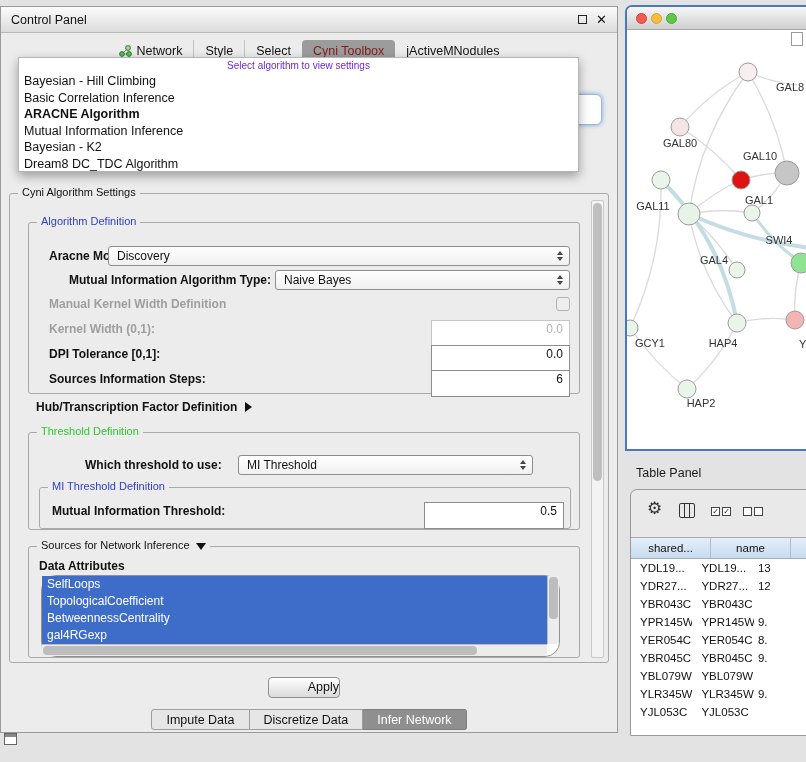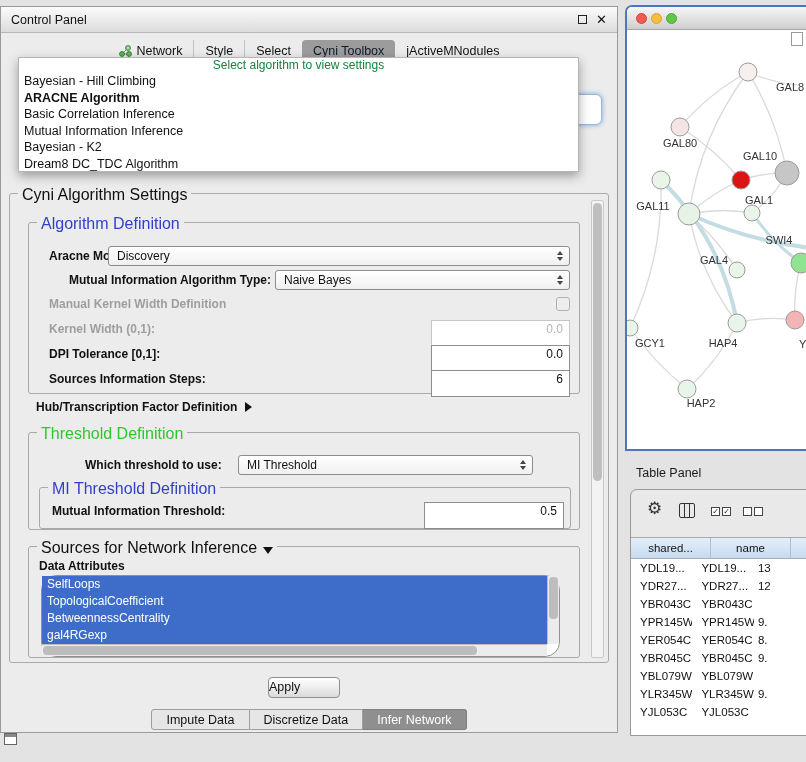--- a/index.html
+++ b/index.html
@@ -8,25 +8,25 @@
 
   
   .cp{position:absolute;left:0;top:6px;width:618px;height:727px;background:#ececec;border:1px solid #9a9a9a;}
   .cp-title{position:absolute;left:0;top:0;right:0;height:26px;display:flex;align-items:center;padding:0 10px;background:linear-gradient(#fbfbfb,#dcdcdc);border-bottom:1px solid #b8b8b8;font-size:12.5px;}
   .cp-title-icons{margin-left:auto;display:flex;align-items:center;gap:9px;}
   .float-ic{width:9px;height:9px;border:1.5px solid #222;display:inline-block;}
   .close-ic{font-weight:bold;font-size:13px;color:#111;line-height:13px;}
   .cp-tabs{position:absolute;left:0;top:33px;right:0;height:22px;display:flex;justify-content:center;align-items:stretch;font-size:12.5px;}
   .tab{display:flex;align-items:center;gap:5px;padding:0 11px;border-left:1px solid #c2c2c2;color:#111;}
   .tab:first-child{border-left:none;}
-  .tab.active{background:var(--tab_active,#9c9c9c);color:#0f172a;border-radius:4px 4px 0 0;border-left:none;}
+  .tab.active{background:var(--tab_active,#9c9c9c);color:#7f1d1d;border-radius:4px 4px 0 0;border-left:none;}
   .tab.active + .tab{border-left:none;}
 
   .gb{position:absolute;border:1px solid #a9a9a9;border-radius:3px;}
-  .gb > .legend{position:absolute;top:-8px;left:8px;background:#ececec;padding:0 4px;font-size:16px;white-space:nowrap;text-align:center;}
+  .gb > .legend{position:absolute;top:-8px;left:8px;background:#ececec;padding:0 4px;font-size:11px;white-space:nowrap;text-align:center;}
   .legend.blue{color:var(--legend_blue,#3240c8);}
   .legend.green{color:var(--legend_green,#2fc62f);}
 
   .lbl{position:absolute;font-weight:bold;white-space:nowrap;}
   .lbl.dis{color:#9e9e9e;}
 
   .combo{position:absolute;height:20px;background:linear-gradient(#ffffff,#f0f0f0);border:1px solid #8d8d8d;border-radius:3px;display:flex;align-items:center;padding:0 6px 0 8px;font-size:12px;}
   .combo .val{flex:1;white-space:nowrap;overflow:hidden;}
   .arrows{display:flex;flex-direction:column;align-items:center;gap:2px;margin-left:6px;}
   .tri-up{width:0;height:0;border-left:3.5px solid transparent;border-right:3.5px solid transparent;border-bottom:4px solid #444;}
@@ -42,31 +42,31 @@
   .scroll-v{position:absolute;background:#f3f3f3;border:1px solid #c9c9c9;border-radius:2px;}
   .scroll-v .thumb{position:absolute;left:1px;right:1px;background:#bfbfbf;border-radius:5px;}
 
   .listbox{position:absolute;background:#fff;border:1px solid #919191;}
   .lb-item{height:17px;line-height:17px;background:var(--selection_blue,#3d6dc9);color:#fff;padding-left:5px;font-size:12px;white-space:nowrap;overflow:hidden;}
   .lb-vscroll{position:absolute;top:0;right:0;bottom:12px;width:12px;background:#ececec;border-left:1px solid #bdbdbd;}
   .lb-vscroll .thumb{position:absolute;left:1px;right:1px;top:1px;height:42px;background:#bdbdbd;border-radius:4px;}
   .lb-hscroll{position:absolute;left:0;right:12px;bottom:0;height:12px;background:#ececec;border-top:1px solid #bdbdbd;}
   .lb-hscroll .thumb{position:absolute;top:1px;bottom:1px;left:1px;width:86%;background:#bdbdbd;border-radius:4px;}
 
-  .btn{position:absolute;height:21px;background:linear-gradient(#ffffff,#dadada);border:1px solid #8f8f8f;border-radius:4px;text-align:left;line-height:19px;font-size:12.5px;}
+  .btn{position:absolute;height:21px;background:linear-gradient(#ffffff,#dadada);border:1px solid #8f8f8f;border-radius:4px;text-align:right;line-height:19px;font-size:12.5px;}
 
   .btabs{position:absolute;left:0;right:0;top:702px;display:flex;justify-content:center;}
   .btab{height:21px;line-height:20px;padding:0 14px;background:#e6e6e6;border:1px solid #9e9e9e;border-left:none;font-size:12.5px;}
   .btab:first-child{border-left:1px solid #9e9e9e;border-radius:3px 0 0 3px;}
   .btab:last-child{border-radius:0 3px 3px 0;}
   .btab.active{background:var(--tab_infer,#8f8f8f);color:#fff;border-color:#7e7e7e;}
 
   
   .popup{position:absolute;left:18px;top:57px;width:561px;height:115px;background:#fff;border:1px solid #b5b5b5;box-shadow:0 4px 10px rgba(0,0,0,.35);z-index:20;}
-  .popup .ph{height:15px;line-height:15px;text-align:center;color:#15803d;font-size:12px;}
+  .popup .ph{height:15px;line-height:15px;text-align:center;color:#6d28d9;font-size:10px;}
   .popup .opt{height:16.5px;line-height:16.5px;padding-left:5px;font-size:12.5px;white-space:nowrap;}
   .popup .opt.sel{font-weight:bold;}
   .combo-ring{position:absolute;left:571px;top:94px;width:31px;height:31px;background:#fff;border:1px solid #9fb6d2;border-radius:6px;box-shadow:0 0 5px rgba(100,160,230,.9);z-index:10;}
 
   
   .net{position:absolute;left:625px;top:5px;width:190px;height:446px;border:2px solid var(--frame_blue,#4a78c0);border-radius:7px 7px 0 0;background:#fff;}
   .net-title{height:23px;background:linear-gradient(#f6f6f6,#cfcfcf);border-bottom:1px solid #a5a5a5;border-radius:5px 5px 0 0;display:flex;align-items:center;padding-left:9px;gap:4px;}
   .tl{width:11px;height:11px;border-radius:50%;}
   .tl.red{background:#f25a52;border:1px solid #d04640;}
   .tl.yel{background:#f6bd3e;border:1px solid #d8a02e;}
@@ -215,22 +215,22 @@
     <div class="btab">Discretize Data</div>
     <div class="btab active">Infer Network</div>
   </div>
 </div>
 
 <div class="combo-ring"></div>
 
 <div class="popup">
   <div class="ph">Select algorithm to view settings</div>
   <div class="opt">Bayesian - Hill Climbing</div>
+  <div class="opt">Basic Correlation Inference</div>
   <div class="opt sel">ARACNE Algorithm</div>
-  <div class="opt">Basic Correlation Inference</div>
   <div class="opt">Mutual Information Inference</div>
   <div class="opt">Bayesian - K2</div>
   <div class="opt">Dream8 DC_TDC Algorithm</div>
 </div>
 
 <div class="net">
   <div class="net-title">
     <span class="tl red"></span>
     <span class="tl yel"></span>
     <span class="tl grn"></span>

